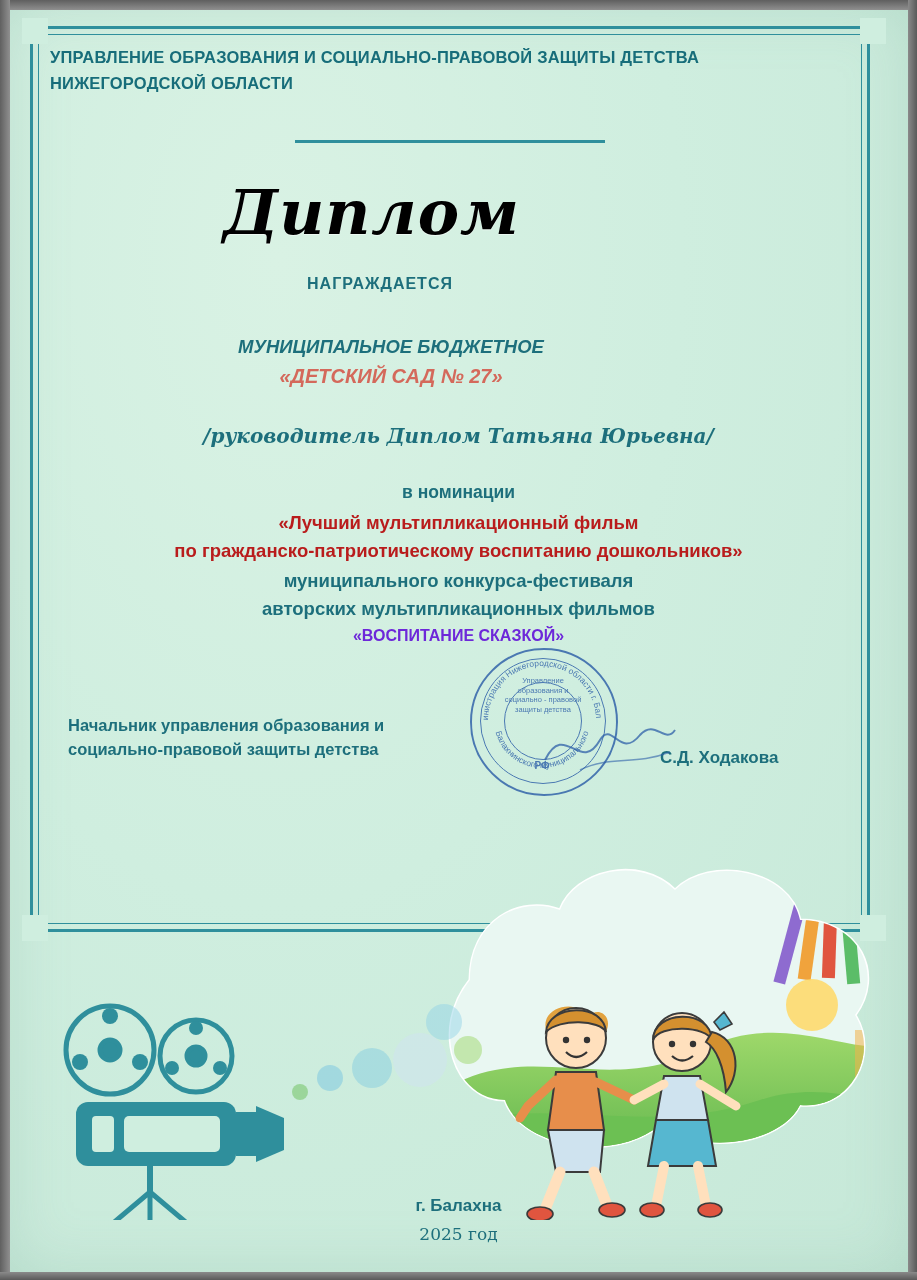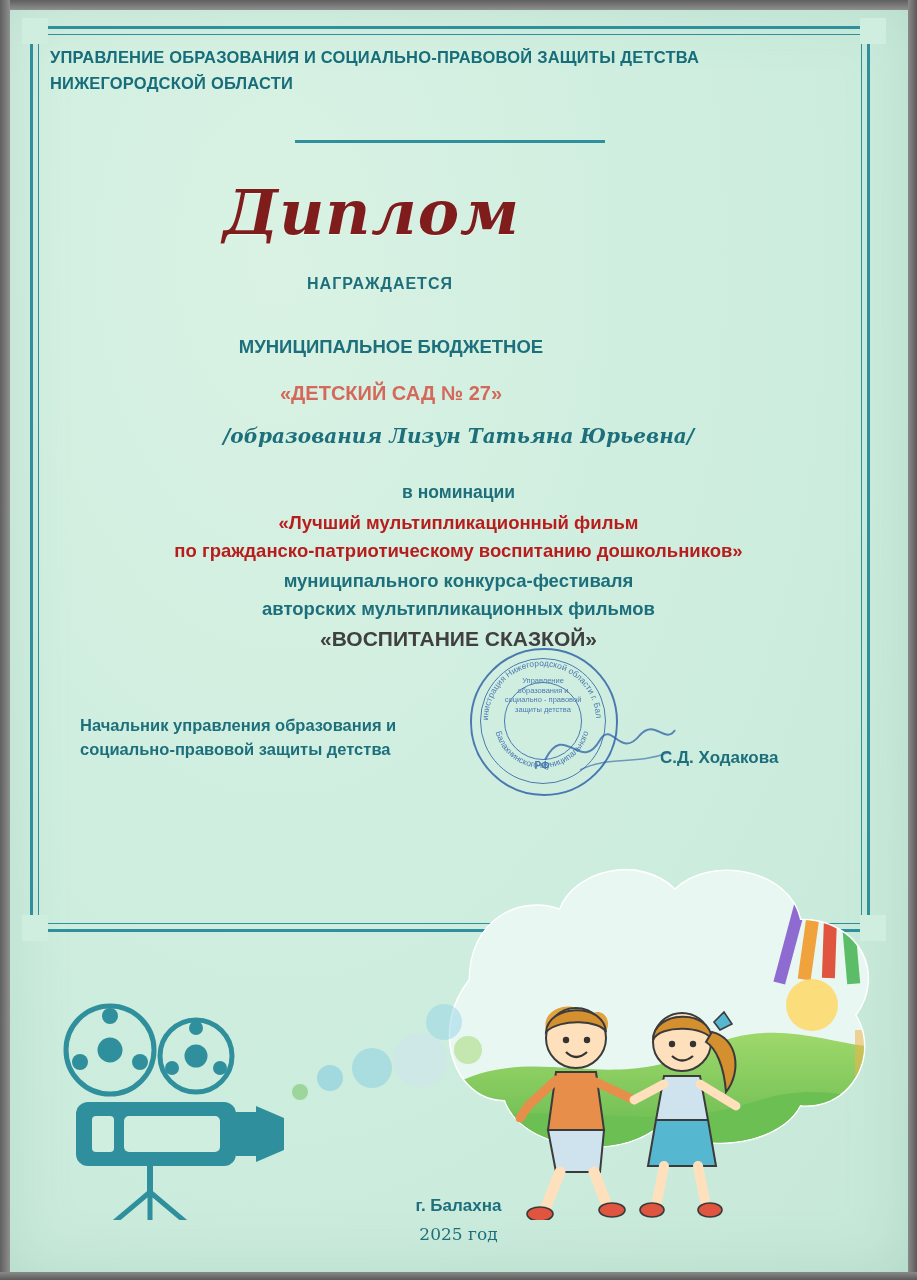--- a/index.html
+++ b/index.html
@@ -91,21 +91,21 @@
 
   .title {
     position: absolute;
     left: 0; top: 176px;
     width: 743px;
     text-align: center;
     font-family: "DejaVu Serif", serif;
     font-style: italic;
     font-weight: bold;
     font-size: 62px;
-    color: #7f1d1d;
+    color: #000000;
     letter-spacing: 1px;
     text-shadow: 0 1px 0 rgba(255,255,255,0.5);
   }
 
   .awarded {
     position: absolute;
     left: 0; top: 275px;
     width: 760px;
     text-align: center;
     font-weight: bold;
@@ -116,26 +116,27 @@
 
   .recipient {
     position: absolute;
     left: 0; top: 334px;
     width: 782px;
     text-align: center;
     font-weight: bold;
     font-size: 18.5px;
     line-height: 26px;
     color: #1d6f7c;
+    font-style: italic;
   }
   .recipient .org-name {
     color: #d4695b;
     font-size: 20px;
     display: block;
-    margin-top: 20px;
+    margin-top: 3px;
   }
   .head-line {
     position: absolute;
     left: 0; top: 424px;
     width: 917px;
     text-align: center;
     font-family: "DejaVu Serif", serif;
     font-style: italic;
     font-weight: bold;
     font-size: 20px;
@@ -170,27 +171,27 @@
     font-size: 18.5px;
     line-height: 28px;
     color: #1d6f7c;
   }
   .contest-name {
     position: absolute;
     left: 0; top: 627px;
     width: 917px;
     text-align: center;
     font-weight: bold;
-    font-size: 21px;
-    color: #404040;
+    font-size: 16px;
+    color: #6d28d9;
   }
 
   .signer-title {
     position: absolute;
-    left: 80px; top: 713px;
+    left: 68px; top: 713px;
     width: 420px;
     font-weight: bold;
     font-size: 16.5px;
     line-height: 24px;
     color: #1d6f7c;
   }
   .signer-name {
     position: absolute;
     left: 660px; top: 748px;
     width: 220px;
@@ -296,21 +297,21 @@
 
   <div class="title">Диплом</div>
 
   <div class="awarded">НАГРАЖДАЕТСЯ</div>
 
   <div class="recipient">
     <div>МУНИЦИПАЛЬНОЕ БЮДЖЕТНОЕ</div>
     <span class="org-name">«ДЕТСКИЙ САД № 27»</span>
   </div>
 
-  <div class="head-line">/образования Лизун Татьяна Юрьевна/</div>
+  <div class="head-line">/руководитель Диплом Татьяна Юрьевна/</div>
 
   <div class="nomination-label">в номинации</div>
   <div class="nomination-text">
     <div>«Лучший  мультипликационный фильм</div>
     <div>по гражданско-патриотическому воспитанию дошкольников»</div>
   </div>
 
   <div class="contest">
     <div>муниципального конкурса-фестиваля</div>
     <div>авторских мультипликационных фильмов</div>

